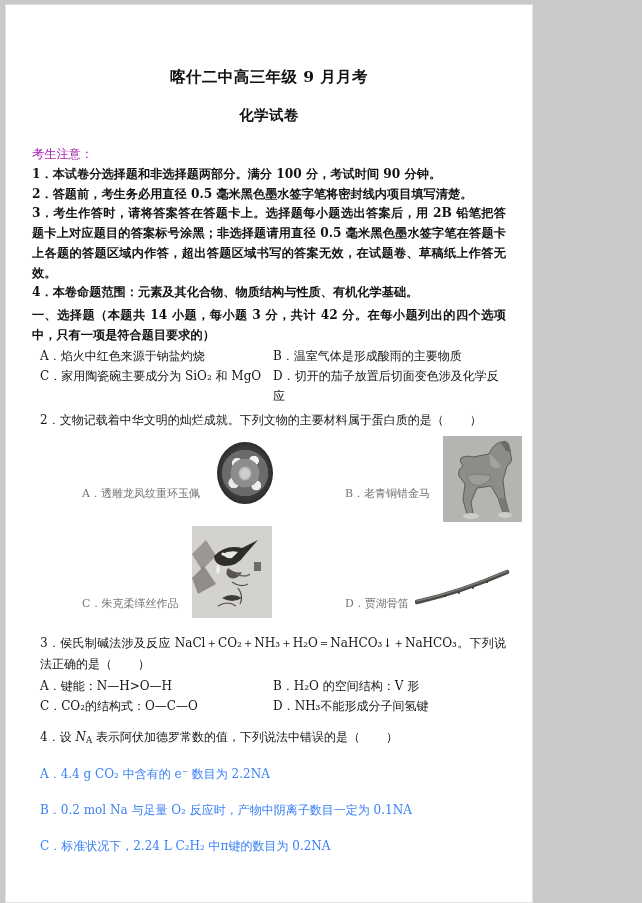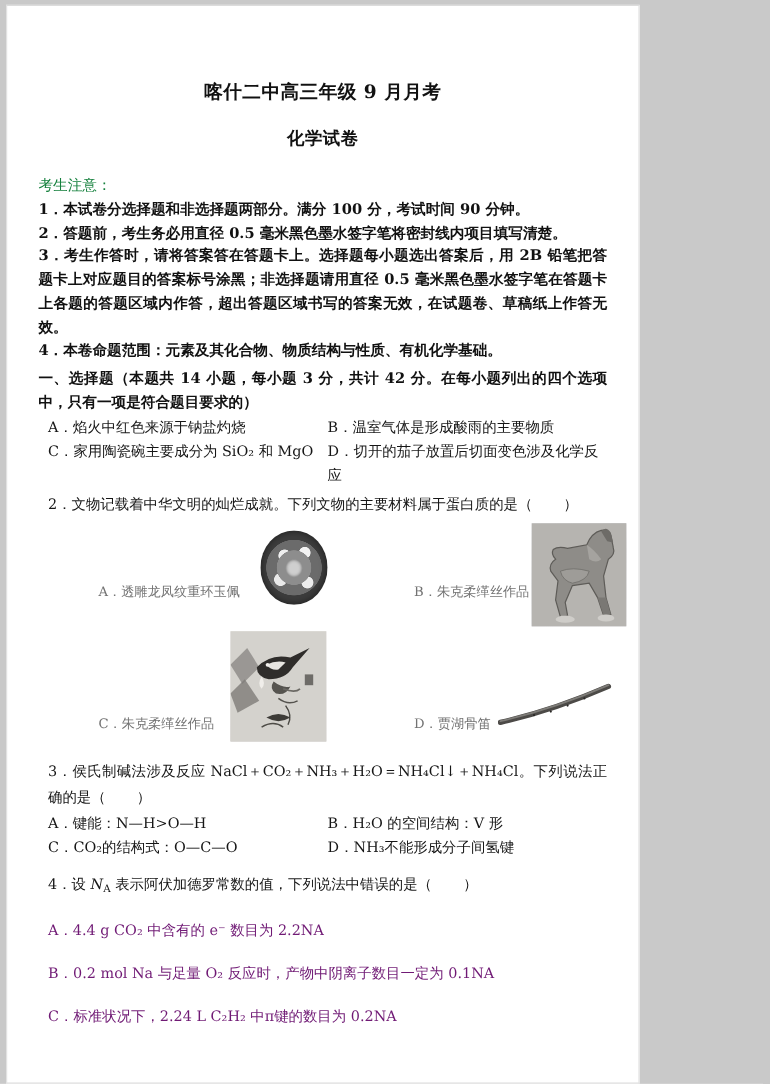--- a/index.html
+++ b/index.html
@@ -42,21 +42,21 @@
     font-size: 14.5px;
     letter-spacing: 0.4px;
     margin: 0;
     padding-top: 18px;
     color: #111;
   }
   
   .notice-wrap { margin-top: 20px; }
   .notice-head {
     font-size: 12.2px;
-    color: #15803d;
+    color: #a21caf;
     line-height: 1.62;
   }
   .notice-item {
     font-size: 12.2px;
     font-weight: bold;
     color: #111;
     line-height: 1.62;
     text-align: justify;
   }
   
@@ -81,21 +81,21 @@
     display: flex;
     font-size: 12.0px;
     color: #161616;
     line-height: 1.70;
     padding-left: 8px;
   }
   .opt-col { width: 50%; padding-right: 6px; }
   .opt-row.loose { margin-top: 2px; }
   .opt-single {
     font-size: 12.0px;
-    color: #701a75;
+    color: #3b82f6;
     line-height: 1.70;
     padding-left: 8px;
     margin-top: 16px;
   }
   sub { font-size: 0.72em; vertical-align: -0.24em; }
   .ital { font-style: italic; }
   .blank { display: inline-block; width: 26px; }
   
   .fig-block { position: relative; height: 196px; margin-top: 4px; }
   .fig-label {
@@ -180,21 +180,21 @@
 
     <div class="question q-stem">
       <span>2．</span><span>文物记载着中华文明的灿烂成就。下列文物的主要材料属于蛋白质的是（</span><span class="blank"></span><span>）</span>
     </div>
 
     <div class="fig-block">
 
       <div class="fig-label" style="left:50px; top:52px;">A．透雕龙凤纹重环玉佩</div>
       <div class="fig-img jade"></div>
 
-      <div class="fig-label" style="left:313px; top:52px;">B．朱克柔缂丝作品</div>
+      <div class="fig-label" style="left:313px; top:52px;">B．老青铜错金马</div>
       <div class="fig-img horse">
         <svg width="79" height="86" viewBox="0 0 79 86">
           <rect width="79" height="86" fill="#b6b4b0"></rect>
           <path d="M20 30 Q16 26 18 22 Q22 19 30 21 L46 18 Q50 8 58 6 Q64 5 66 10 L68 20 Q70 26 64 30 L60 44 L62 62 L66 76 L60 77 L55 62 L48 50 L34 52 L28 66 L30 77 L24 78 L20 64 L22 48 L16 40 Q14 34 20 30 Z" fill="#8e8c88" stroke="#5e5c58" stroke-width="1"></path>
           <path d="M58 7 Q62 2 66 8 L68 16 L63 15 Z" fill="#6d6b67"></path>
           <path d="M46 18 Q52 22 58 30 Q54 34 48 30 Z" fill="#a5a39f"></path>
           <path d="M24 40 Q34 36 48 40 Q46 48 34 50 Q26 48 24 40 Z" fill="#9e9c98" stroke="#6a6864" stroke-width=".6"></path>
           <path d="M62 62 L66 76 L60 77 L55 62 Z" fill="#7a7874"></path>
           <ellipse cx="28" cy="80" rx="8" ry="3" fill="#cfcdc9"></ellipse>
           <ellipse cx="62" cy="79" rx="7" ry="3" fill="#cfcdc9"></ellipse>
@@ -228,21 +228,21 @@
           <path d="M2 35 Q46 25 92 5" stroke="#7e7c78" stroke-width="1.5" fill="none" stroke-linecap="round"></path>
           <circle cx="30" cy="30" r="0.9" fill="#2a2826"></circle>
           <circle cx="44" cy="27" r="0.9" fill="#2a2826"></circle>
           <circle cx="58" cy="22" r="0.9" fill="#2a2826"></circle>
           <circle cx="72" cy="16" r="0.9" fill="#2a2826"></circle>
         </svg>
       </div>
     </div>
 
     <div class="question q-stem">
-      <span>3．</span><span>侯氏制碱法涉及反应 </span><span>NaCl＋CO₂＋NH₃＋H₂O＝NH₄Cl↓＋NH₄Cl</span><span>。下列说法正确的是（</span><span class="blank"></span><span>）</span>
+      <span>3．</span><span>侯氏制碱法涉及反应 </span><span>NaCl＋CO₂＋NH₃＋H₂O＝NaHCO₃↓＋NaHCO₃</span><span>。下列说法正确的是（</span><span class="blank"></span><span>）</span>
     </div>
     <div class="opt-row loose">
       <div class="opt-col">
         <span>A．</span><span>键能：N—H&gt;O—H</span>
       </div>
       <div class="opt-col">
         <span>B．</span><span>H₂O 的空间结构：V 形</span>
       </div>
     </div>
     <div class="opt-row">

